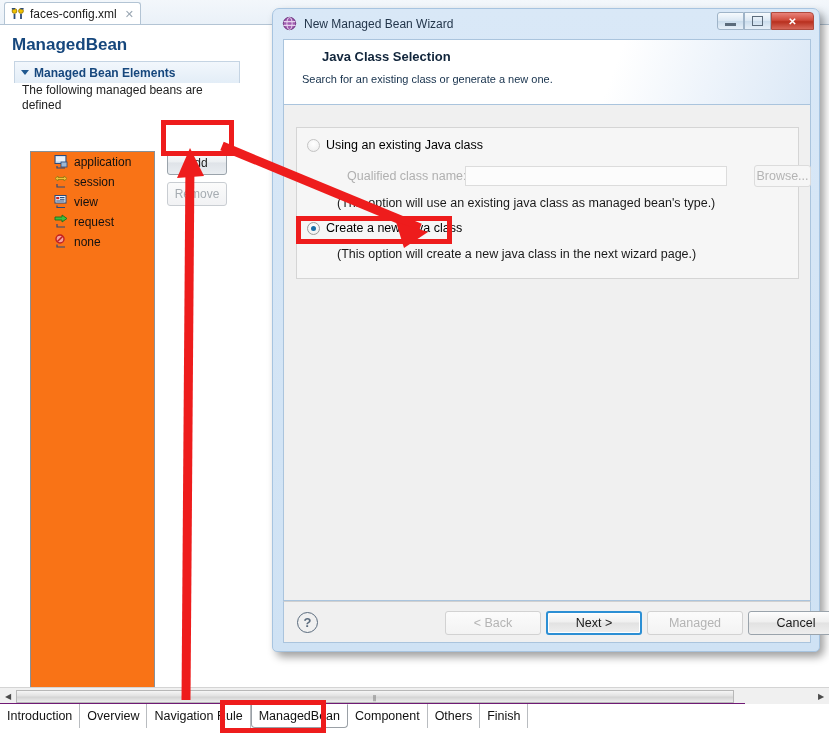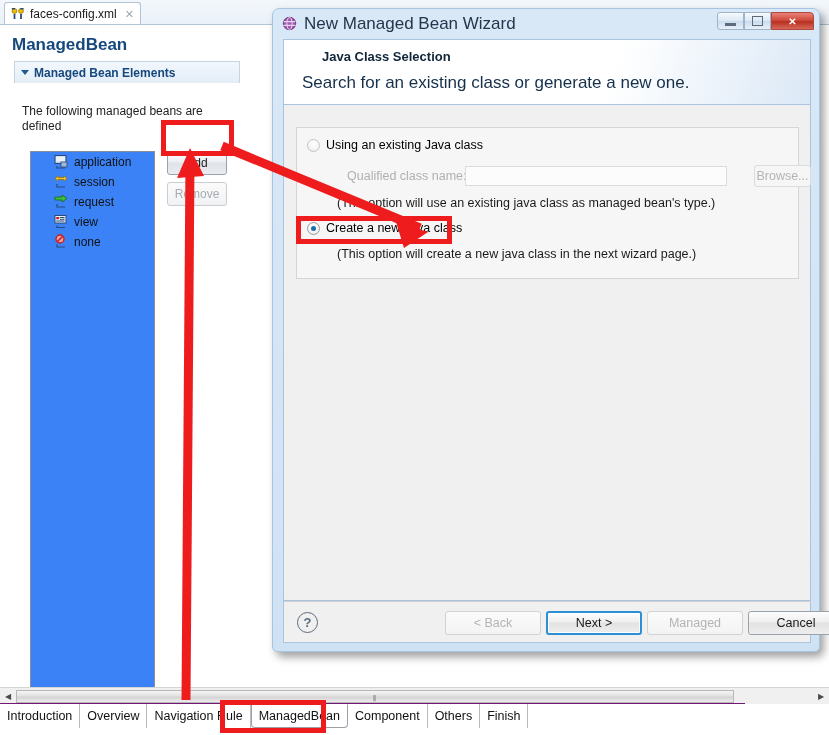--- a/index.html
+++ b/index.html
@@ -43,26 +43,26 @@
     border:1px solid #c5d4e3;
     border-bottom:none;
     display:flex; align-items:center; gap:5px; padding-left:6px;
     box-sizing:border-box;
   }
   .twisty { width:0;height:0;border-left:4px solid transparent;border-right:4px solid transparent;border-top:5px solid #20588f; }
   .section-title { font-size:12px; font-weight:bold; color:#16477d; }
 
   .section-desc {
     position:absolute; left:22px; top:58px; width:215px;
-    font-size:12px; color:#222; line-height:15px;margin-top:21px;
+    font-size:12px; color:#222; line-height:15px;
   }
 
   .tree-box {
     position:absolute; left:30px; top:126px; width:125px; height:550px;
-    background:#3b82f6; border:1px solid #888f96; box-sizing:border-box;
+    background:#f97316; border:1px solid #888f96; box-sizing:border-box;
   }
   .tree-item {
     display:flex; align-items:center; gap:5px;
     height:20px; padding-left:22px; font-size:12px; color:#111;
   }
   .ticon { width:16px; height:16px; position:relative; flex:0 0 16px; }
 
   .side-btn {
     position:absolute; left:167px; width:60px; height:24px;
     font-size:12px; color:#1a1a1a;
@@ -118,21 +118,21 @@
     background: linear-gradient(to bottom,#d9e8f7 0%, #cfe2f4 100%);
     border:1px solid #a7c4e0;
     border-radius:7px 7px 5px 5px;
     box-sizing:border-box;
   }
   .dlg-titlebar {
     position:absolute; left:0; top:0; width:100%; height:29px;
     display:flex; align-items:center; gap:7px; padding-left:9px;
     box-sizing:border-box;
   }
-  .dlg-title { font-size:17px; color:#23364b; }
+  .dlg-title { font-size:12px; color:#23364b; }
   .dlg-winbtns { position:absolute; right:5px; top:3px; display:flex; gap:0px; }
   .wb {
     width:27px; height:18px; border:1px solid #9fb4c8;
     display:flex; align-items:center; justify-content:center;
     font-size:10px; color:#4a5a6a; box-sizing:border-box;
     background: linear-gradient(to bottom,#f6fafd 0%, #dbe8f4 50%, #cadcec 51%, #e6f0f9 100%);
   }
   .wb.min { border-radius:3px 0 0 3px; }
   .wb.close {
     width:43px; border-radius:0 4px 0 0; color:#ffffff; font-weight:bold;
@@ -141,21 +141,21 @@
   }
   .wb .minbar { width:11px;height:3px;background:#5b6b7b; margin-top:6px; }
   .wb .maxbox { width:9px;height:8px;border:1.5px solid #5b6b7b; }
 
   .dlg-header {
     position:absolute; left:10px; top:30px; width:528px; height:66px;
     background: linear-gradient(110deg,#ffffff 0%, #ffffff 62%, #eef4fb 80%, #dbe8f6 100%);
     border:1px solid #aac4dd; box-sizing:border-box;
   }
   .dlg-h1 { position:absolute; left:10px; top:9px; font-size:13px; font-weight:bold; color:#10243a;margin-left:28px; }
-  .dlg-h2 { position:absolute; left:18px; top:33px; font-size:17px; color:#15304b; }
+  .dlg-h2 { position:absolute; left:18px; top:33px; font-size:11px; color:#15304b; }
 
   .dlg-content {
     position:absolute; left:10px; top:96px; width:528px; height:496px;
     background:#f0f0f0; border:1px solid #aac4dd; border-top:none;
     box-sizing:border-box;
   }
   .group-box {
     position:absolute; left:12px; top:22px; width:503px; height:152px;
     background:#f6f6f6; border:1px solid #d5d5d5; box-sizing:border-box;
   }
@@ -260,38 +260,38 @@
           <svg width="16" height="16" viewBox="0 0 16 16">
             <path d="M2 4.5 L5 2 L5 3.5 L11 3.5 L11 2 L14 4.5 L11 7 L11 5.5 L5 5.5 L5 7 Z" fill="#f0c23a" stroke="#9a7a12" stroke-width="0.9"></path>
             <path d="M4 10 L4 13 L12 13" fill="none" stroke="#2b4a7a" stroke-width="1.2"></path>
           </svg>
         </span>
         <span>session</span>
       </div>
       <div class="tree-item">
         <span class="ticon">
           <svg width="16" height="16" viewBox="0 0 16 16">
-            <path d="M2 3 L9 3 L9 1 L14 4.5 L9 8 L9 6 L2 6 Z" fill="#3fbf3f" stroke="#1d6e1d" stroke-width="0.9"></path>
-            <path d="M4 10 L4 13 L12 13" fill="none" stroke="#2b4a7a" stroke-width="1.2"></path>
-          </svg>
-        </span>
-        <span>request</span>
-      </div>
-      <div class="tree-item">
-        <span class="ticon">
-          <svg width="16" height="16" viewBox="0 0 16 16">
             <rect x="2" y="1.5" width="11" height="7.5" fill="#e9f1fa" stroke="#2b4a7a" stroke-width="1"></rect>
             <rect x="3.2" y="3" width="3" height="2.2" fill="#cc2222"></rect>
             <rect x="7" y="3" width="4.5" height="1" fill="#2b4a7a"></rect>
             <rect x="7" y="4.8" width="4.5" height="1" fill="#2b4a7a"></rect>
             <rect x="3.2" y="6.5" width="8.3" height="1" fill="#2b4a7a"></rect>
             <path d="M4 11.5 L4 13.5 L12 13.5" fill="none" stroke="#2b4a7a" stroke-width="1.2"></path>
           </svg>
         </span>
         <span>view</span>
+      </div>
+      <div class="tree-item">
+        <span class="ticon">
+          <svg width="16" height="16" viewBox="0 0 16 16">
+            <path d="M2 3 L9 3 L9 1 L14 4.5 L9 8 L9 6 L2 6 Z" fill="#3fbf3f" stroke="#1d6e1d" stroke-width="0.9"></path>
+            <path d="M4 10 L4 13 L12 13" fill="none" stroke="#2b4a7a" stroke-width="1.2"></path>
+          </svg>
+        </span>
+        <span>request</span>
       </div>
       <div class="tree-item">
         <span class="ticon">
           <svg width="16" height="16" viewBox="0 0 16 16">
             <circle cx="7" cy="5" r="4" fill="#f4a0a0" stroke="#c02020" stroke-width="1.4"></circle>
             <line x1="4.2" y1="7.8" x2="9.8" y2="2.2" stroke="#c02020" stroke-width="1.6"></line>
             <path d="M4 10.5 L4 13 L12 13" fill="none" stroke="#2b4a7a" stroke-width="1.2"></path>
           </svg>
         </span>
         <span>none</span>

